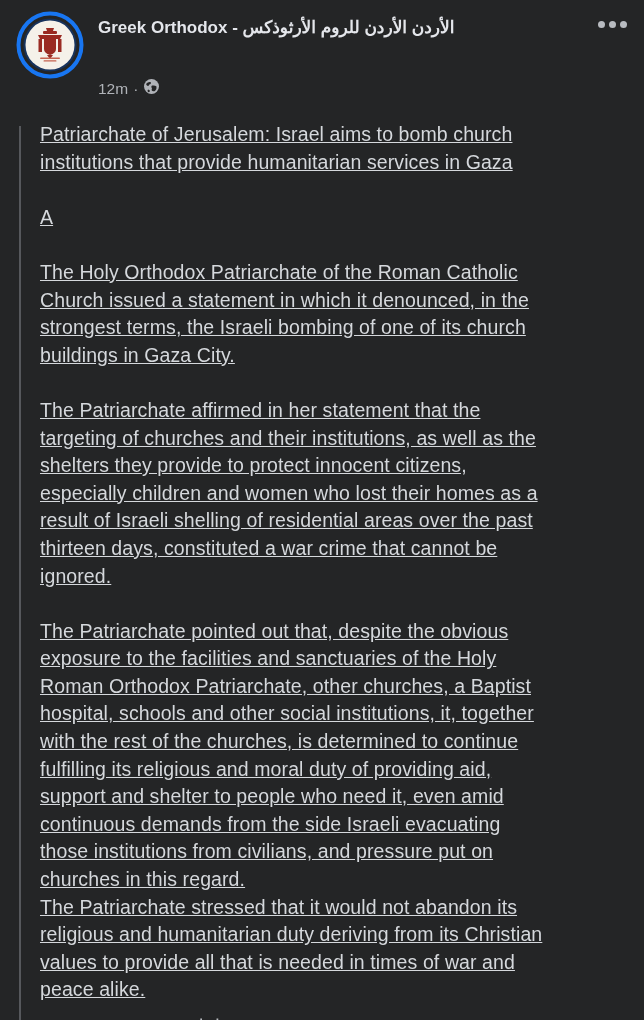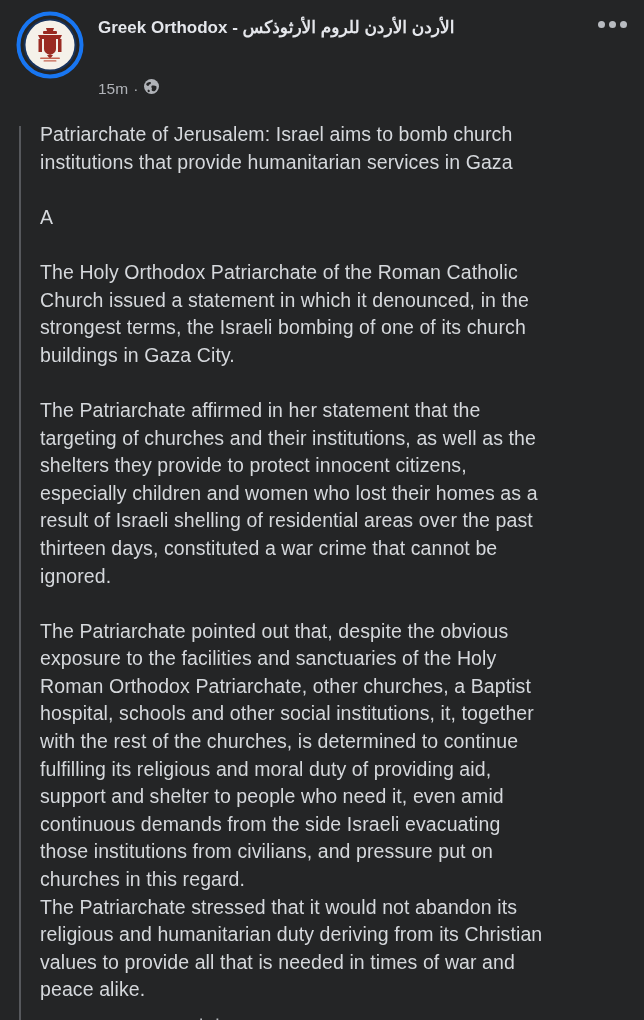--- a/index.html
+++ b/index.html
@@ -77,20 +77,21 @@
   }
   .post-text {
     position: absolute;
     left: 40px; top: 121px;
     width: 588px;
     color: #d5d8dc;
     font-size: 19.5px;
     line-height: 27.6px;
     white-space: pre;
     letter-spacing: 0.1px;
+    text-decoration: underline;
   }
   .clipped-line {
     position: absolute;
     left: 40px; top: 1010px;
     width: 200px;
     height: 10px;
     overflow: hidden;
     color: #b8bbc0;
     font-size: 19px;
     line-height: 34px; 
@@ -126,21 +127,21 @@
           <rect x="27.5" y="49.2" width="13" height="1.4" rx="0.7"></rect>
         </g>
       </svg>
     </div>
 
     <div class="name-block" dir="auto">
       <div>Greek Orthodox - الأردن الأردن للروم الأرثوذكس</div>
     </div>
 
     <div class="meta-row">
-      <span>15m</span>
+      <span>12m</span>
       <span>·</span>
       <span class="globe">
         <svg width="17" height="17" viewBox="0 0 17 17">
           <circle cx="8.5" cy="8.5" r="7.5" fill="#b0b3b8"></circle>
           <path d="M3 6 q2 -2.5 4.5 -2 q1 1 0 2 q-2 0.5 -2 2 q-1.5 0.5 -2.5 -2z" fill="#242526"></path>
           <path d="M9 7.5 q3 -0.5 4.5 1 q0.5 2.5 -1.5 4.5 q-2.5 1 -3.5 -1 q1 -1.5 0 -2.5 q-0.5 -1.5 0.5 -2z" fill="#242526"></path>
           <path d="M5 11.5 q1.5 0 2 1.5 q-0.5 1.5 -2 1 q-1 -1.5 0 -2.5z" fill="#242526"></path>
         </svg>
       </span>
     </div>

